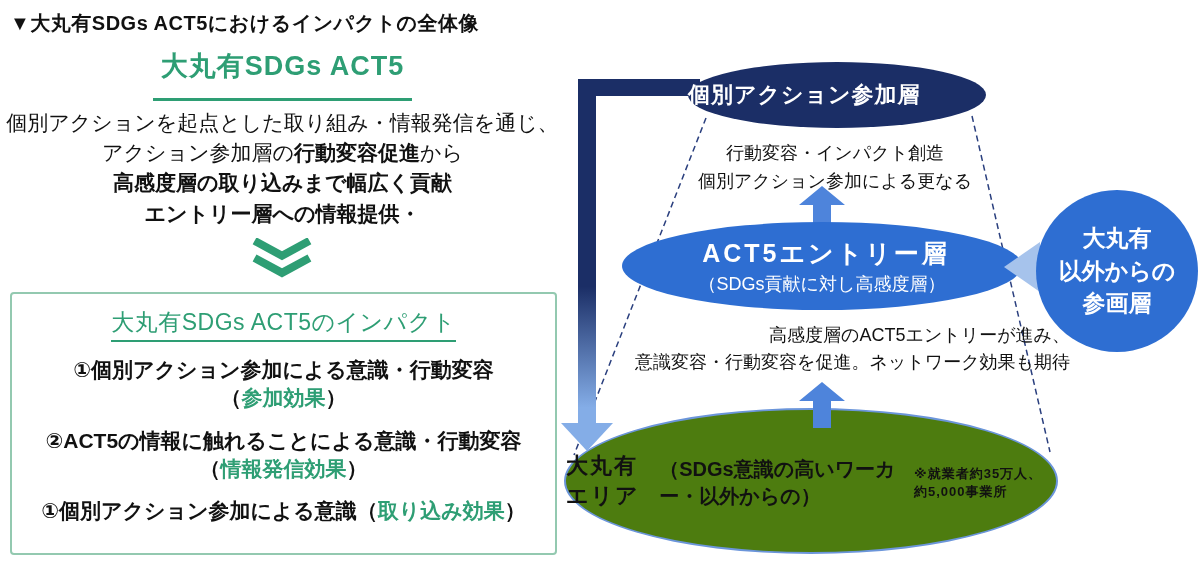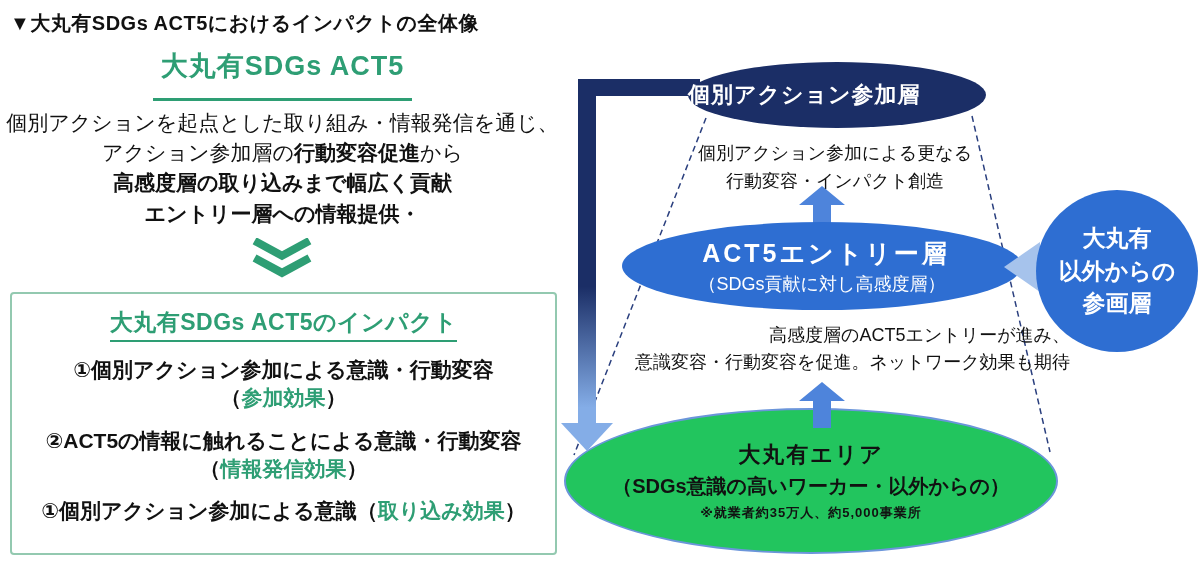--- a/index.html
+++ b/index.html
@@ -15,31 +15,31 @@
 
   .desc { position:absolute; left:0; top:108px; width:565px; text-align:center;
           font-size:21px; line-height:1.44; color:#111; font-weight:500; }
   .desc .em { font-weight:700; }
 
   .chevrons { position:absolute; left:250px; top:238px; width:64px; height:40px; }
 
   .impact-box { position:absolute; left:10px; top:292px; width:547px; height:263px;
                 border:2px solid #93c9b0; border-radius:4px; box-sizing:border-box;
                 text-align:center; padding-top:13px; }
-  .impact-title { display:inline-block; font-size:23px; font-weight:700; color:#2e9e74;
+  .impact-title { display:inline-block; font-size:23px; font-weight:400; color:#2e9e74;
                   border-bottom:2px solid #2e9e74; padding-bottom:2px; letter-spacing:0.5px; }
   .impact-item { margin-top:14px; font-size:21px; font-weight:600; color:#111; line-height:1.35; }
   .green { color:#2e9e74; }
 
   
   .dashed-svg { position:absolute; left:0; top:0; width:1200px; height:568px; pointer-events:none; }
 
   .ellipse-bottom { position:absolute; left:564px; top:408px; width:494px; height:146px;
-                    border:2px solid #6b95da; border-radius:50%; background:#22c55e; box-sizing:border-box;
-                    display:flex; flex-direction:column; align-items:center; justify-content:center; }
+                    border:2px solid #6b95da; border-radius:50%; background:#4d7c0f; box-sizing:border-box;
+                    display:flex; flex-direction:row; align-items:center; justify-content:center; }
   .eb-title { font-size:22px; font-weight:700; letter-spacing:2px; color:#111; }
   .eb-sub   { font-size:20px; font-weight:600; margin-top:3px; color:#111; }
   .eb-note  { font-size:13px; font-weight:600; margin-top:4px; color:#111; letter-spacing:1px; }
 
   .conn-h { position:absolute; left:596px; top:79px; width:104px; height:17px; background:#1b2e66; }
   .conn-v { position:absolute; left:578px; top:79px; width:18px; height:346px;
             background:linear-gradient(to bottom,#1b2e66 0%,#1b2e66 60%,#84ade7 95%); }
   .conn-arrow { position:absolute; left:561px; top:423px; width:0; height:0;
                 border-left:26px solid transparent; border-right:26px solid transparent;
                 border-top:28px solid #84ade7; }
@@ -128,22 +128,22 @@
 
   <div class="conn-h"></div>
   <div class="conn-v"></div>
   <div class="conn-arrow"></div>
 
   <div class="ellipse-top">
     <span>個別アクション参加層</span>
   </div>
 
   <div class="top-note">
+    <div>行動変容・インパクト創造</div>
     <div>個別アクション参加による更なる</div>
-    <div>行動変容・インパクト創造</div>
   </div>
 
   <svg class="arrow-up arrow-up-1" viewBox="0 0 46 46">
     <polygon points="23,0 46,19 32,19 32,46 14,46 14,19 0,19" fill="#4e84db"></polygon>
   </svg>
 
   <div class="ellipse-mid">
     <div class="l1">ACT5エントリー層</div>
     <div class="l2">（SDGs貢献に対し高感度層）</div>
   </div>

